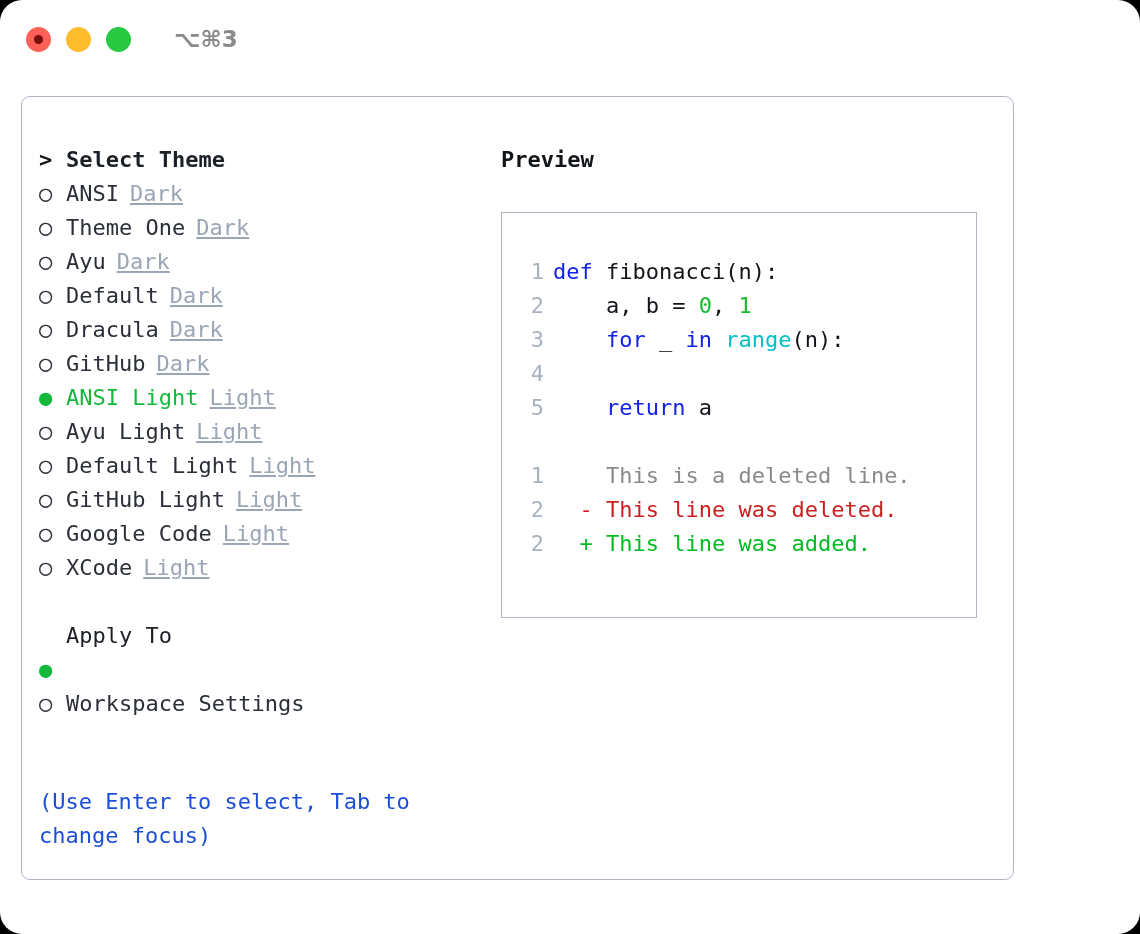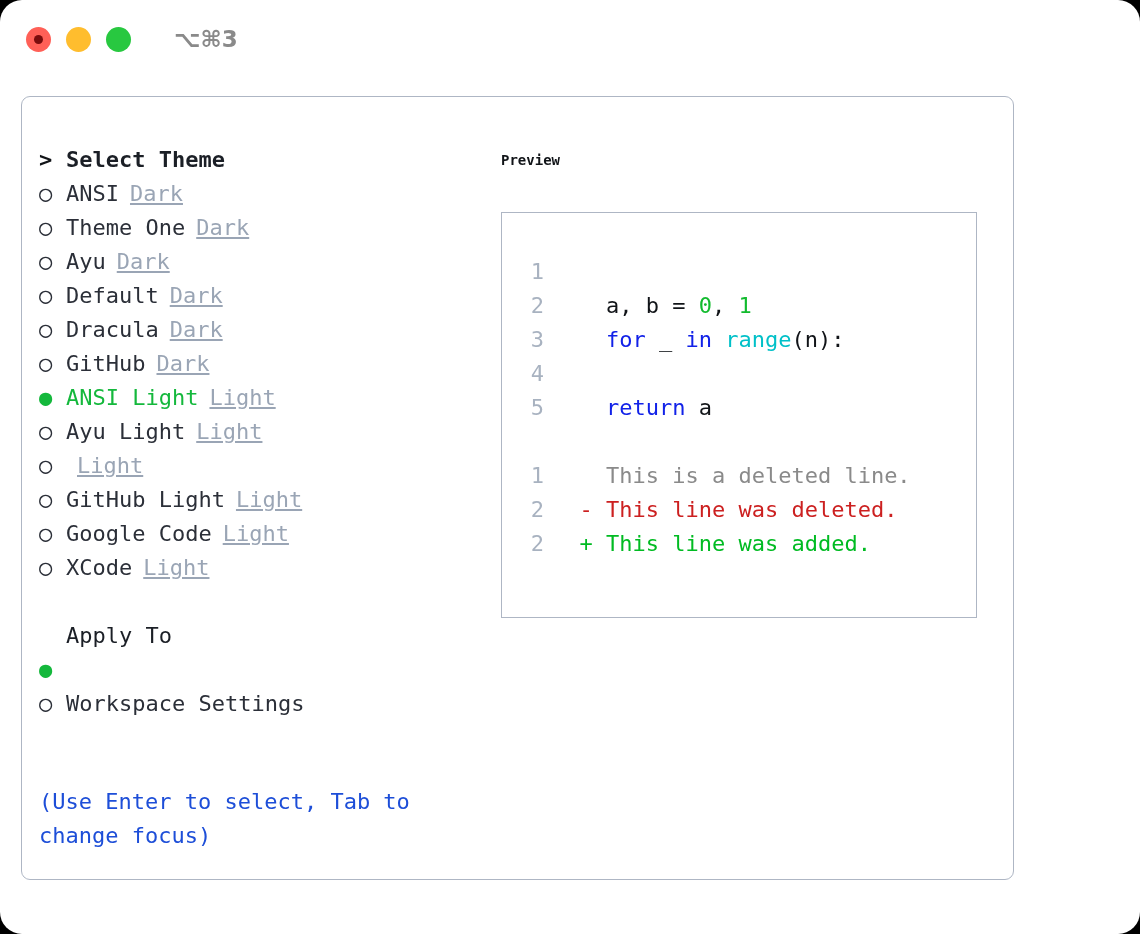--- a/index.html
+++ b/index.html
@@ -106,21 +106,21 @@
     font-size: 22px;
     line-height: 34px;
   }
   
   .right-col {
     position: absolute;
     left: 479px; top: 46px;
     width: 500px;
   }
   .preview-title {
-    font-size: 14px;
+    font-size: 22px;
     font-weight: bold;
     color: #111418;
     line-height: 34px;
   }
   .preview-box {
     margin-top: 35px;
     width: 476px;
     height: 406px;
     border: 1.5px solid #aeb6c4;
     background: #ffffff;
@@ -178,21 +178,21 @@
 
         <div id="theme-list">
             <div class="row"><span class="marker bullet-empty">○</span><span class="theme-name">ANSI</span><span class="theme-kind">Dark</span></div>
             <div class="row"><span class="marker bullet-empty">○</span><span class="theme-name">Theme One</span><span class="theme-kind">Dark</span></div>
             <div class="row"><span class="marker bullet-empty">○</span><span class="theme-name">Ayu</span><span class="theme-kind">Dark</span></div>
             <div class="row"><span class="marker bullet-empty">○</span><span class="theme-name">Default</span><span class="theme-kind">Dark</span></div>
             <div class="row"><span class="marker bullet-empty">○</span><span class="theme-name">Dracula</span><span class="theme-kind">Dark</span></div>
             <div class="row"><span class="marker bullet-empty">○</span><span class="theme-name">GitHub</span><span class="theme-kind">Dark</span></div>
             <div class="row"><span class="marker bullet-filled">●</span><span class="theme-name sel">ANSI Light</span><span class="theme-kind">Light</span></div>
             <div class="row"><span class="marker bullet-empty">○</span><span class="theme-name">Ayu Light</span><span class="theme-kind">Light</span></div>
-            <div class="row"><span class="marker bullet-empty">○</span><span class="theme-kind">Light</span></div>
+            <div class="row"><span class="marker bullet-empty">○</span><span class="theme-name">Default Light</span><span class="theme-kind">Light</span></div>
             <div class="row"><span class="marker bullet-empty">○</span><span class="theme-name">GitHub Light</span><span class="theme-kind">Light</span></div>
             <div class="row"><span class="marker bullet-empty">○</span><span class="theme-name">Google Code</span><span class="theme-kind">Light</span></div>
             <div class="row"><span class="marker bullet-empty">○</span><span class="theme-name">XCode</span><span class="theme-kind">Light</span></div>
           </div>
 
         <div class="spacer-row"></div>
 
         <div class="row">
           <span class="marker"> </span>
           <span class="section-label">Apply To</span>
@@ -203,21 +203,21 @@
             <div class="row"><span class="marker bullet-empty">○</span><span class="theme-name">Workspace Settings</span></div>
           </div>
       </div>
 
       <div class="hint">(Use Enter to select, Tab to change focus)</div>
 
       <div class="right-col">
         <div class="preview-title">Preview</div>
         <div class="preview-box">
           <div id="code-block">
-              <div class="code-line"><span class="lineno">1</span></div>
+              <div class="code-line"><span class="lineno">1</span><span class="code-body"><span class="tok-kw">def </span><span class="tok-txt">fibonacci(n):</span></span></div>
               <div class="code-line"><span class="lineno">2</span><span class="code-body"><span class="tok-txt">    a, b = </span><span class="tok-num">0</span><span class="tok-txt">, </span><span class="tok-num">1</span></span></div>
               <div class="code-line"><span class="lineno">3</span><span class="code-body"><span class="tok-kw">    for </span><span class="tok-txt">_ </span><span class="tok-kw">in </span><span class="tok-fn">range</span><span class="tok-txt">(n):</span></span></div>
               <div class="code-line"><span class="lineno">4</span></div>
               <div class="code-line"><span class="lineno">5</span><span class="code-body"><span class="tok-kw">    return </span><span class="tok-txt">a</span></span></div>
             </div>
           <div class="blank-line"></div>
           <div id="diff-block">
               <div class="code-line"><span class="lineno">1</span><span class="code-body diff-ctx">    This is a deleted line.</span></div>
               <div class="code-line"><span class="lineno">2</span><span class="code-body diff-del">  - This line was deleted.</span></div>
               <div class="code-line"><span class="lineno">2</span><span class="code-body diff-add">  + This line was added.</span></div>

